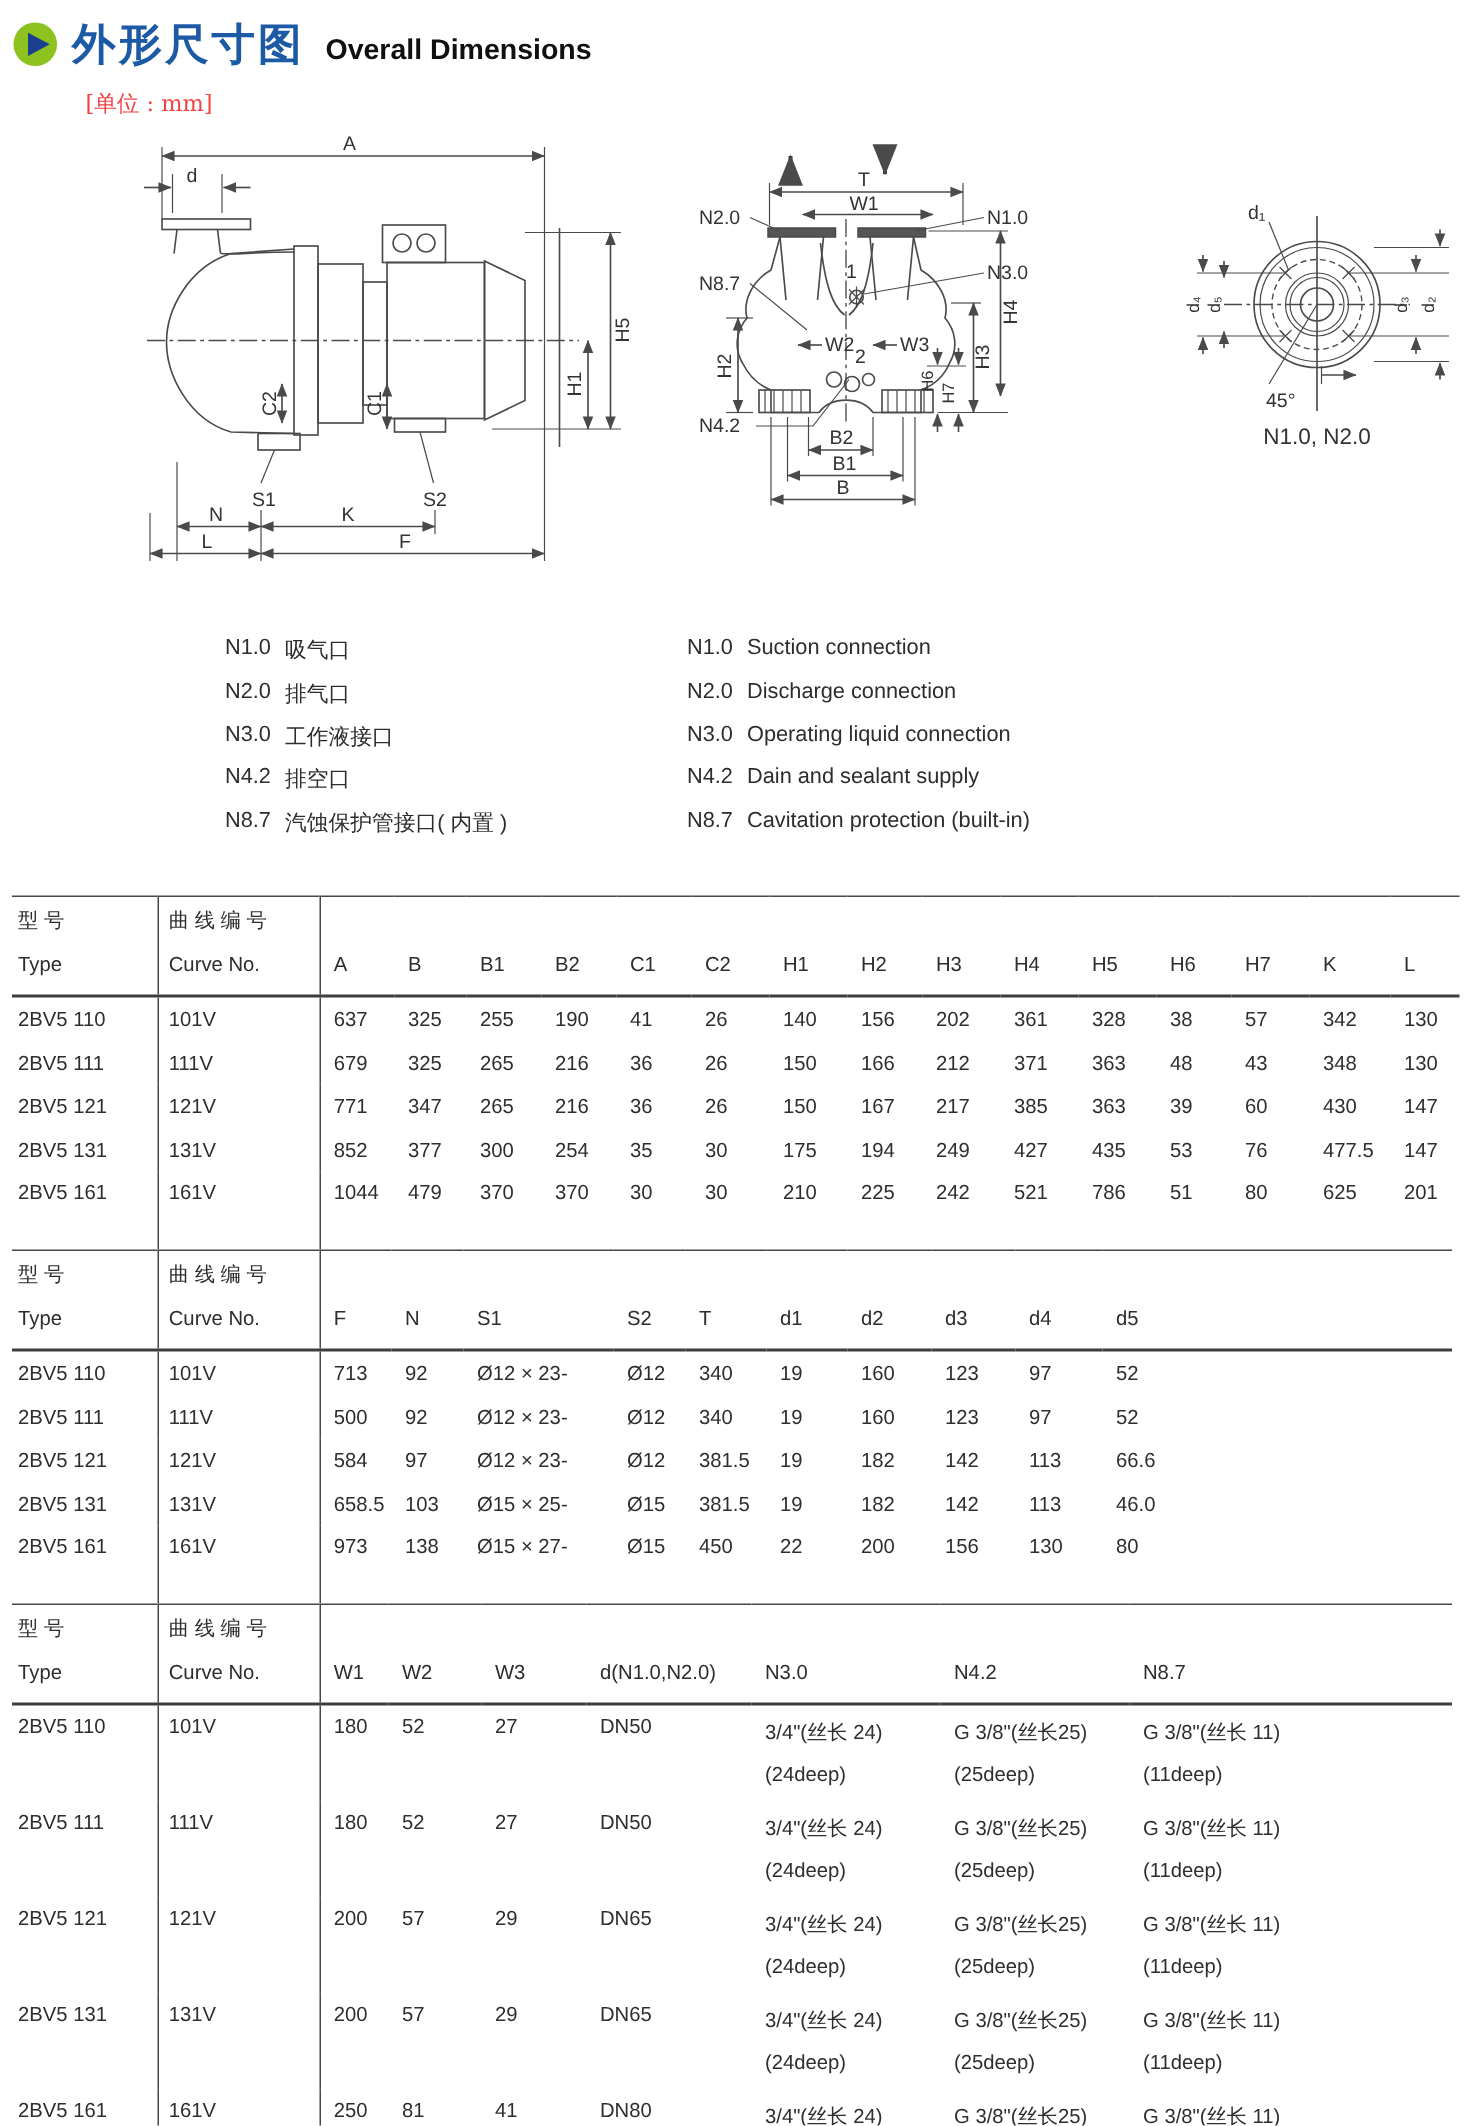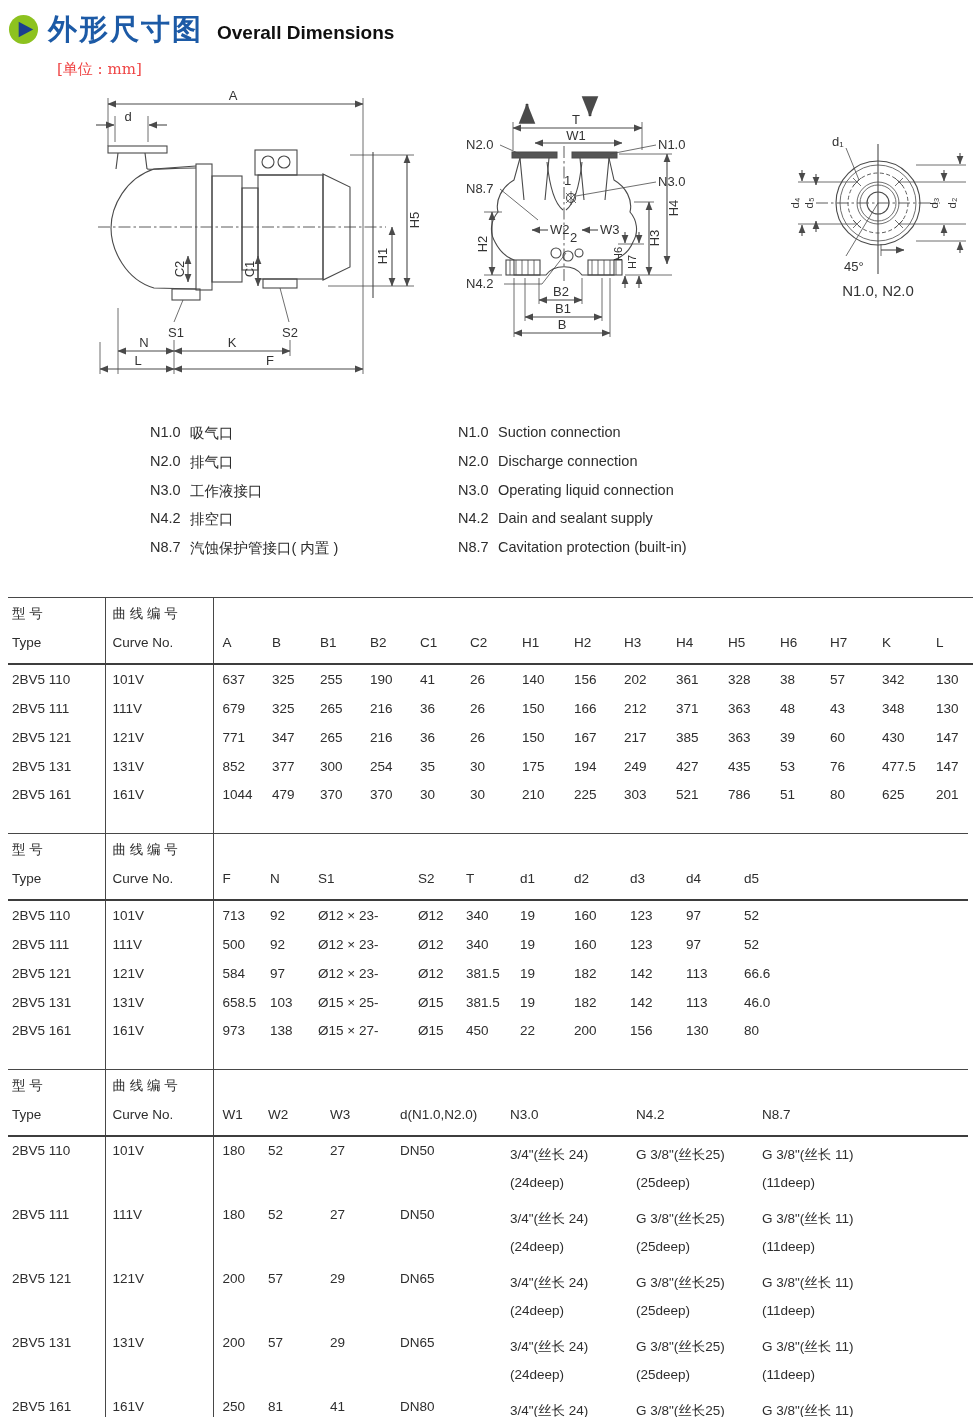--- a/index.html
+++ b/index.html
@@ -487,21 +487,21 @@
             <td class="c1">2BV5 161</td>
             <td class="c2">161V</td>
             <td class="cd">1044</td>
             <td class="cd">479</td>
             <td class="cd">370</td>
             <td class="cd">370</td>
             <td class="cd">30</td>
             <td class="cd">30</td>
             <td class="cd">210</td>
             <td class="cd">225</td>
-            <td class="cd">303</td>
+            <td class="cd">242</td>
             <td class="cd">521</td>
             <td class="cd">786</td>
             <td class="cd">51</td>
             <td class="cd">80</td>
             <td class="cd">625</td>
             <td class="cd">201</td>
           </tr>
         </tbody>
       </table>
     </div>

